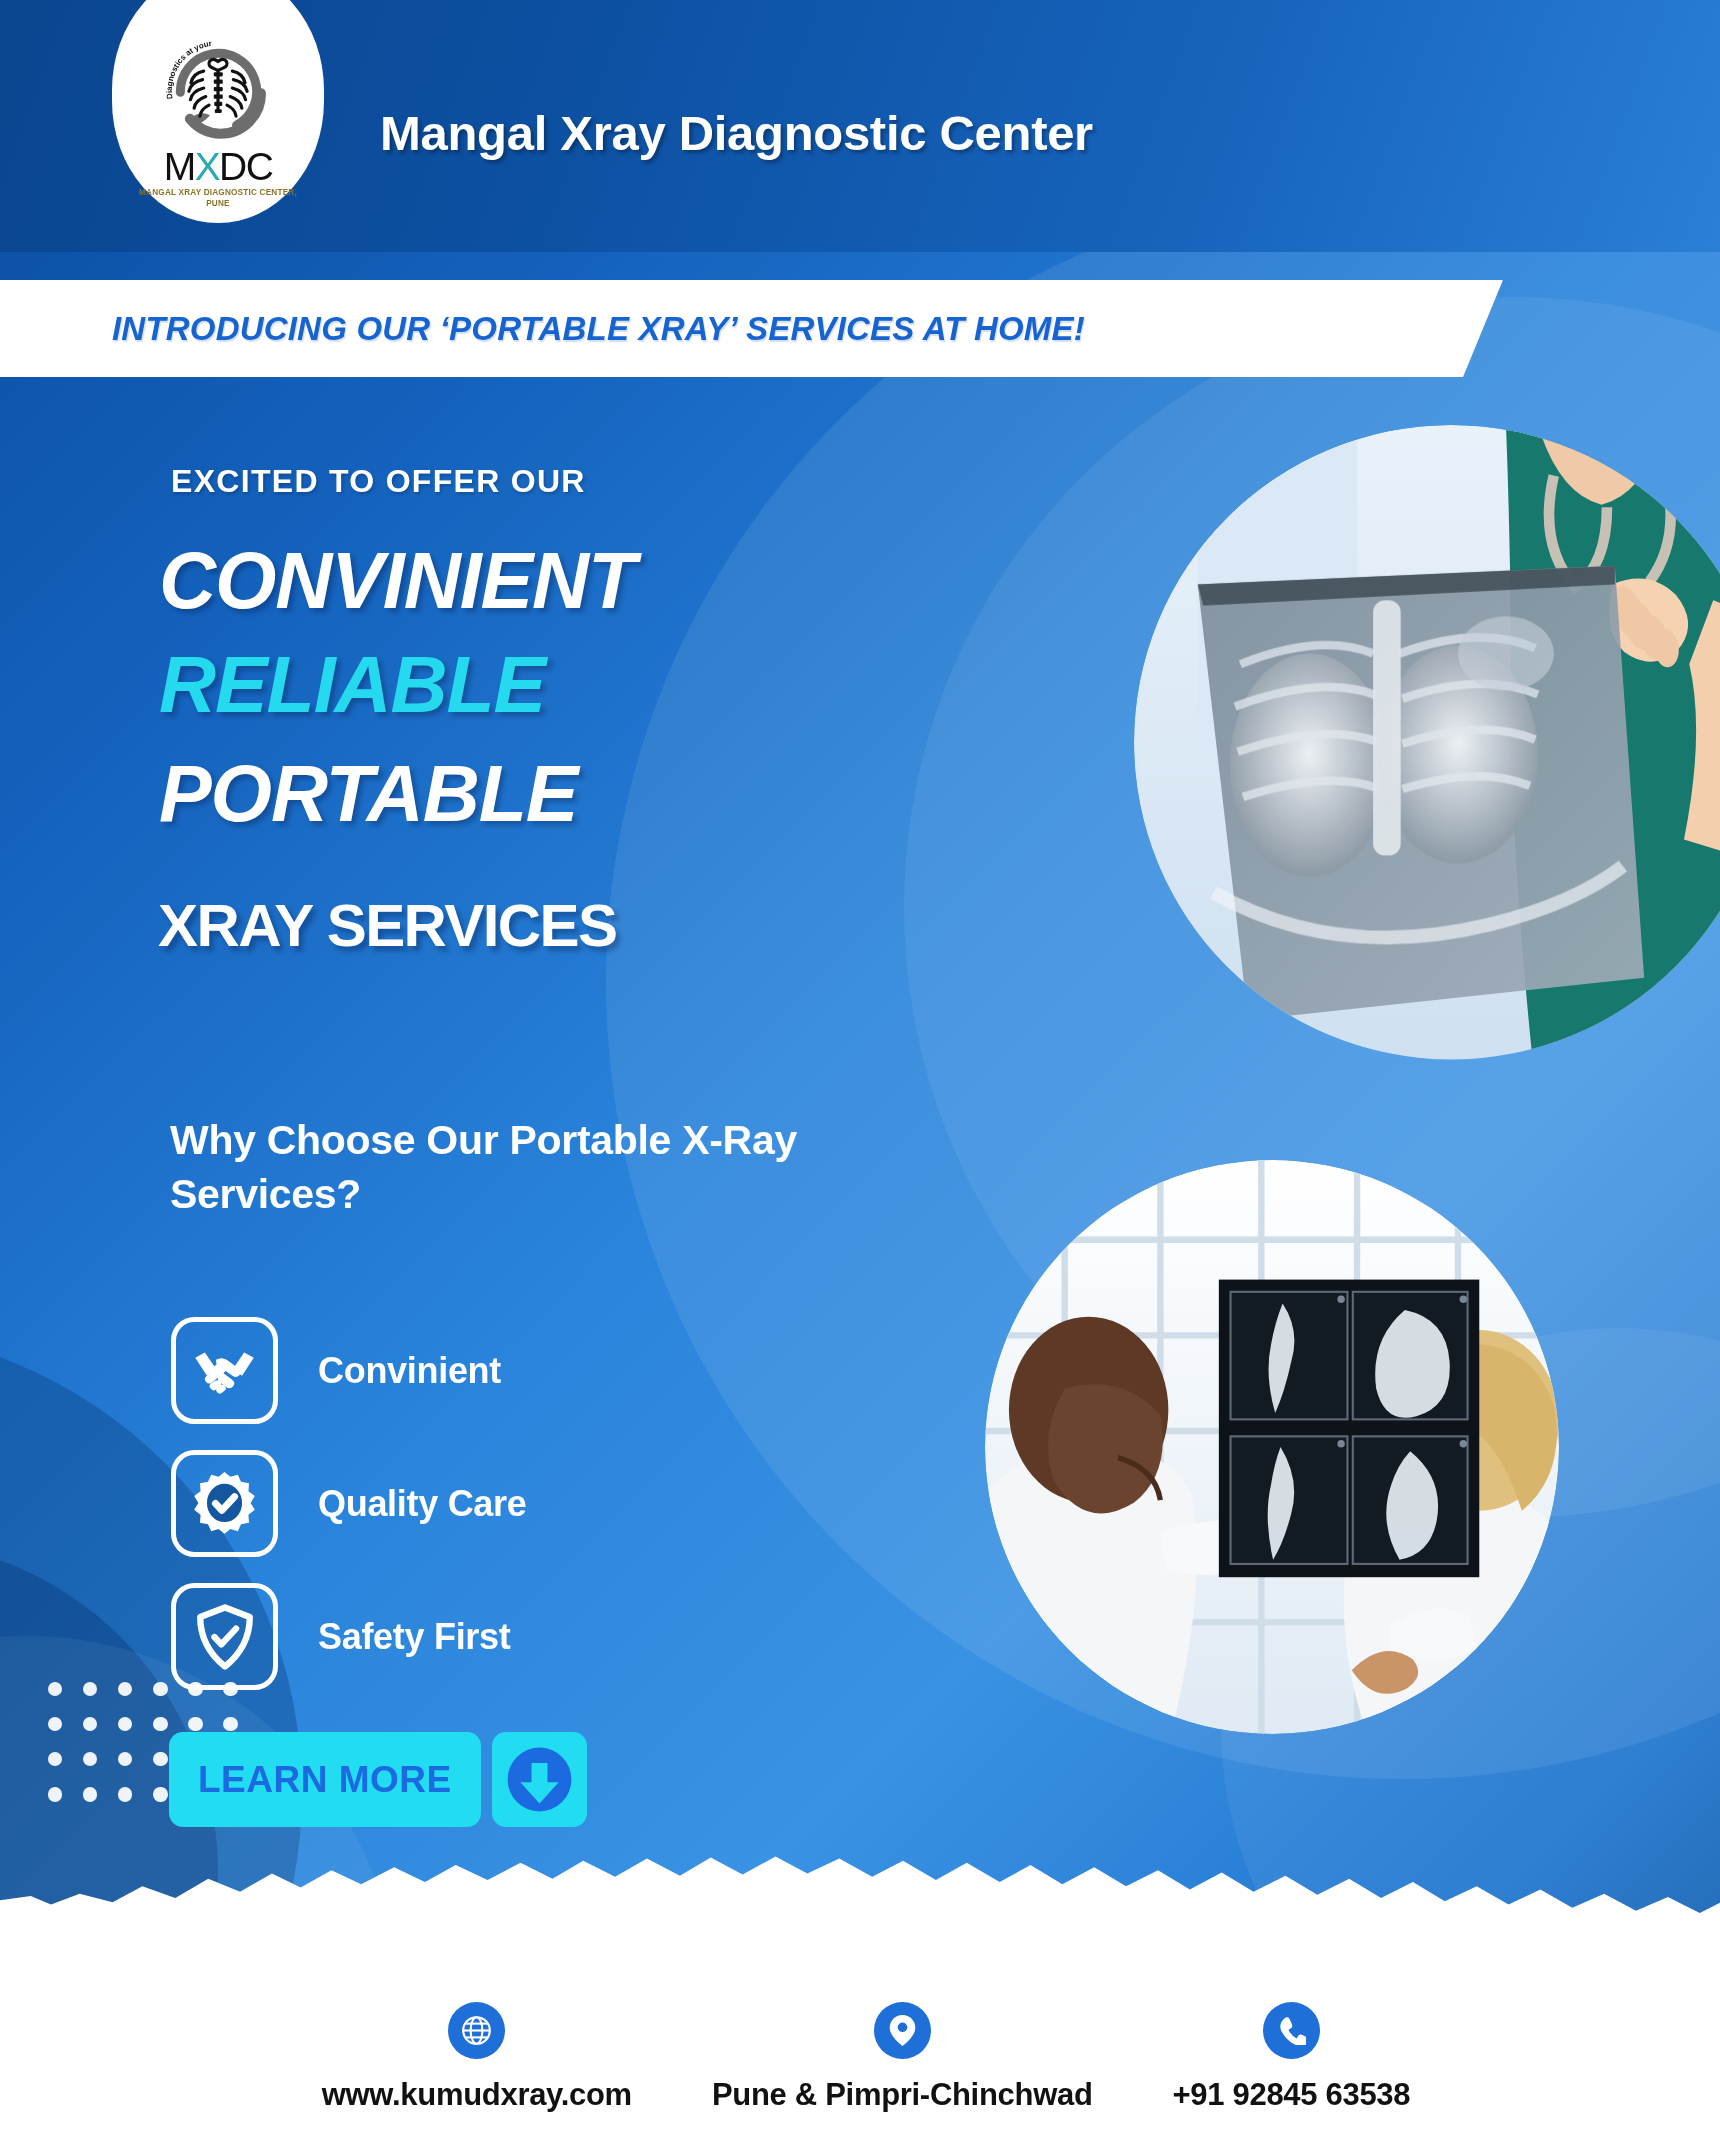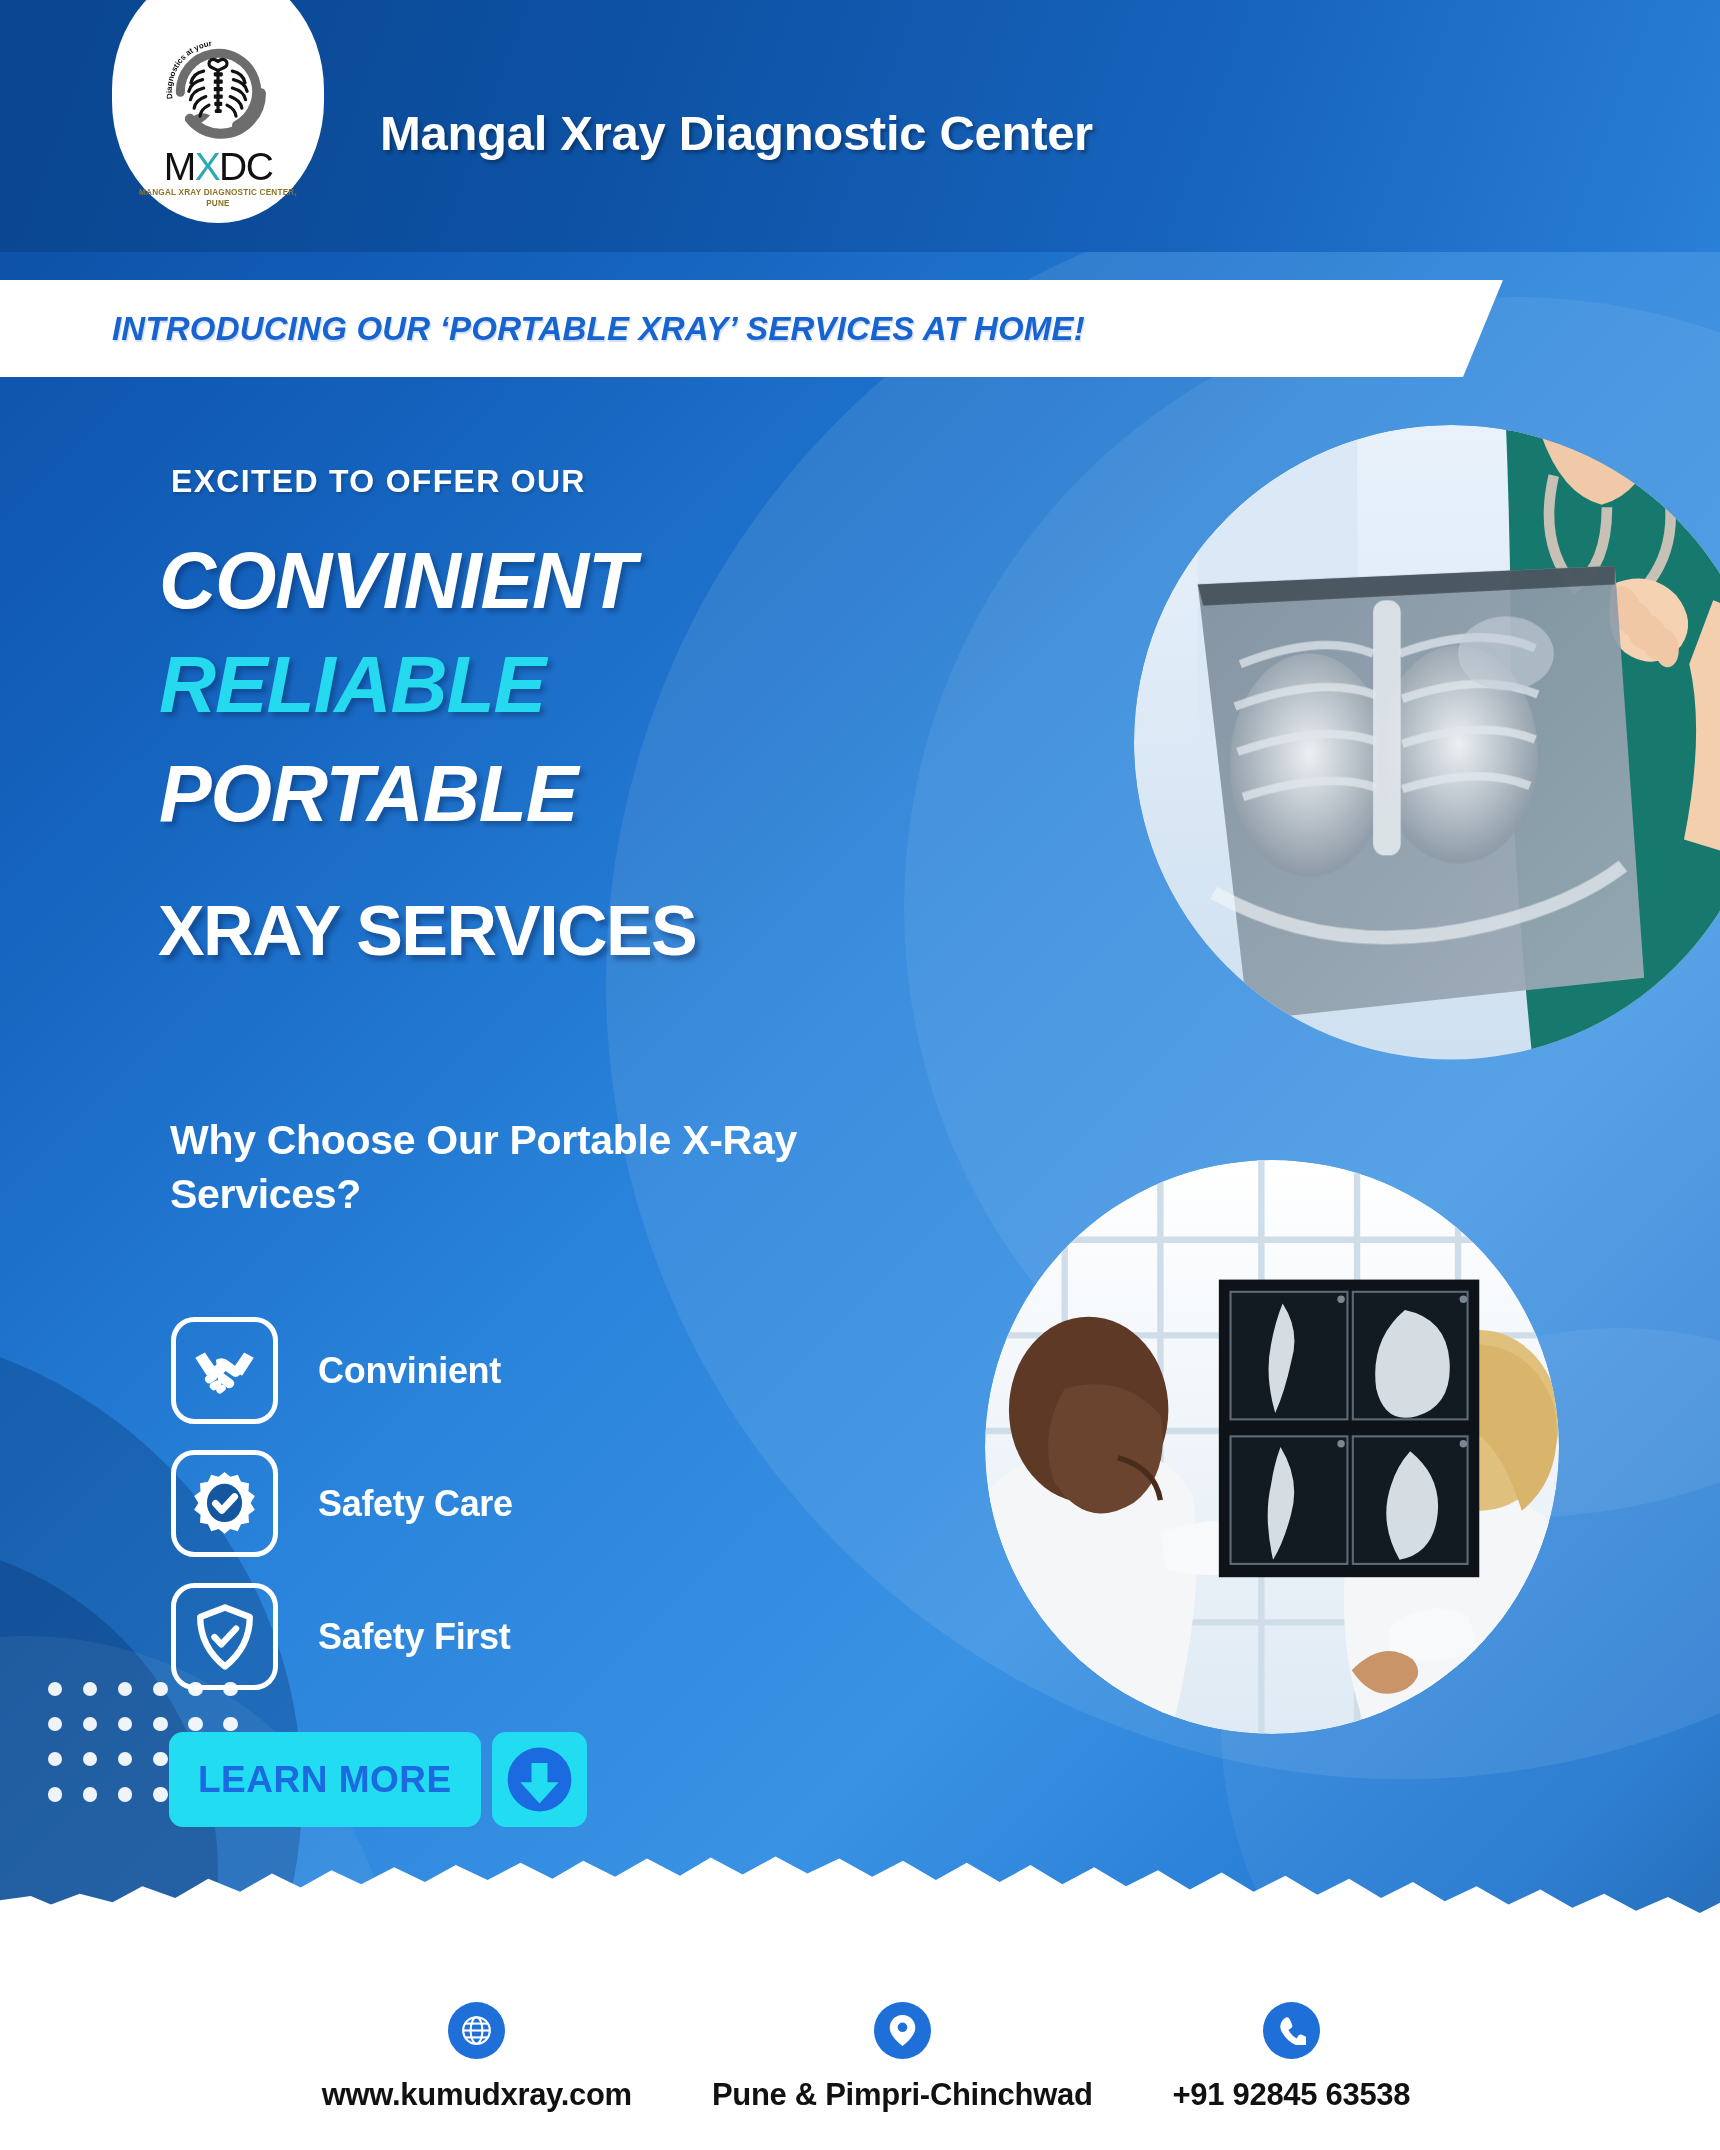--- a/index.html
+++ b/index.html
@@ -44,21 +44,21 @@
     color:#1763d0;letter-spacing:0.2px;white-space:nowrap;text-shadow:1.1px 1.6px 1.1px rgba(30,90,190,.20);}
 
   
   .eyebrow{position:absolute;left:171px;top:463px;font-size:32px;font-weight:bold;color:#fff;
     letter-spacing:1.3px;text-shadow:1.6px 2.1px 3.2px rgba(0,0,0,.22);}
   .hl{position:absolute;left:159px;font-weight:bold;font-style:italic;letter-spacing:-1.1px;
     text-shadow:3.7px 4.2px 4.8px rgba(0,20,60,.30);line-height:1;white-space:nowrap;}
   .hl1{top:541px;font-size:79px;color:#fff;}
   .hl2{top:645px;font-size:79px;color:#25d9ee;}
   .hl3{top:754px;font-size:79px;color:#fff;}
-  .hl4{position:absolute;left:158px;top:896px;font-size:70px;font-weight:bold;font-style:normal;
+  .hl4{position:absolute;left:158px;top:896px;font-size:60px;font-weight:bold;font-style:normal;
     color:#fff;letter-spacing:-1.6px;line-height:1;white-space:nowrap;
     text-shadow:4.2px 4.8px 5.3px rgba(0,20,60,.32);}
 
   
   .why{position:absolute;left:170px;top:1113px;width:770px;font-size:41px;font-weight:bold;
     color:#fff;line-height:1.32;letter-spacing:-0.3px;}
 
   
   .features{position:absolute;left:171px;top:1304px;}
   .feat{display:flex;align-items:center;height:133px;}
@@ -186,21 +186,21 @@
     <div class="feat">
       <div class="feat-ico">
         <svg width="63" height="66" viewBox="0 0 118 124">
           <path fill="#fff" d="M59 2 L70 11 L84 7 L90 20 L105 23 L104 38 L116 47 L108 60 L116 73 L104 82 L105 97
             L90 100 L84 113 L70 109 L59 118 L48 109 L34 113 L28 100 L13 97 L14 82 L2 73 L10 60 L2 47 L14 38
             L13 23 L28 20 L34 7 L48 11 Z"></path>
           <ellipse cx="59" cy="60" rx="33" ry="36" fill="#14579f"></ellipse>
           <path d="M42 61 l12 13 l24 -26" fill="none" stroke="#fff" stroke-width="13" stroke-linecap="round" stroke-linejoin="round"></path>
         </svg>
       </div>
-      <div class="feat-label">Safety Care</div>
+      <div class="feat-label">Quality Care</div>
     </div>
 
     <div class="feat">
       <div class="feat-ico">
         <svg width="58" height="66" viewBox="0 0 110 124">
           <path d="M55 6 L102 24 q0 56 -47 94 Q8 80 8 24 Z" fill="none" stroke="#fff" stroke-width="12" stroke-linejoin="round"></path>
           <path d="M35 62 l13 14 l28 -30" fill="none" stroke="#fff" stroke-width="12" stroke-linecap="round" stroke-linejoin="round"></path>
         </svg>
       </div>
       <div class="feat-label">Safety First</div>

